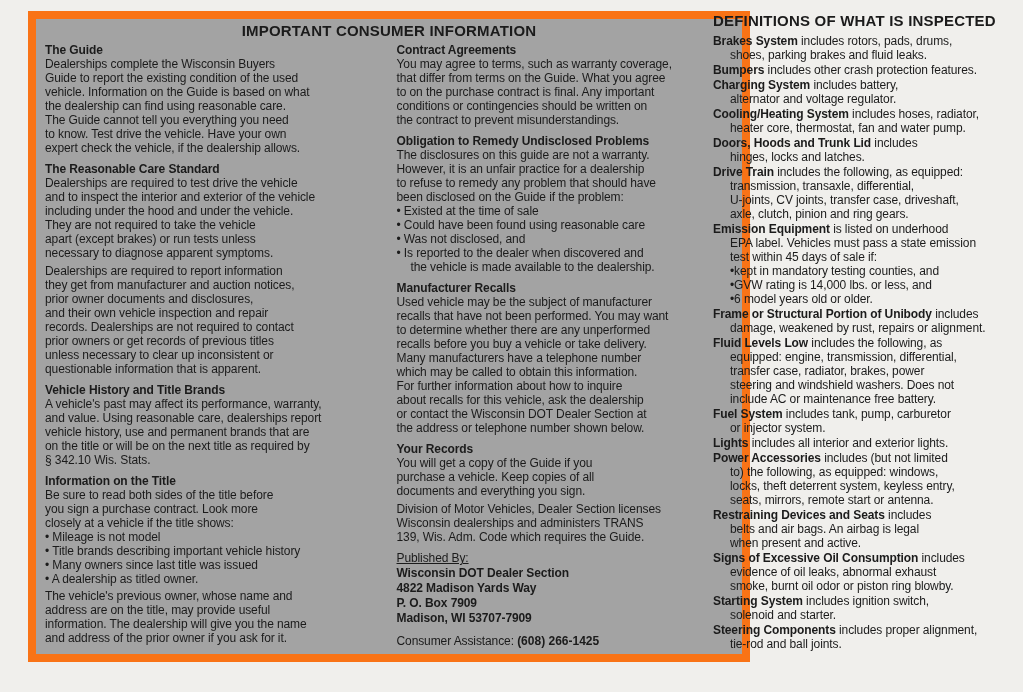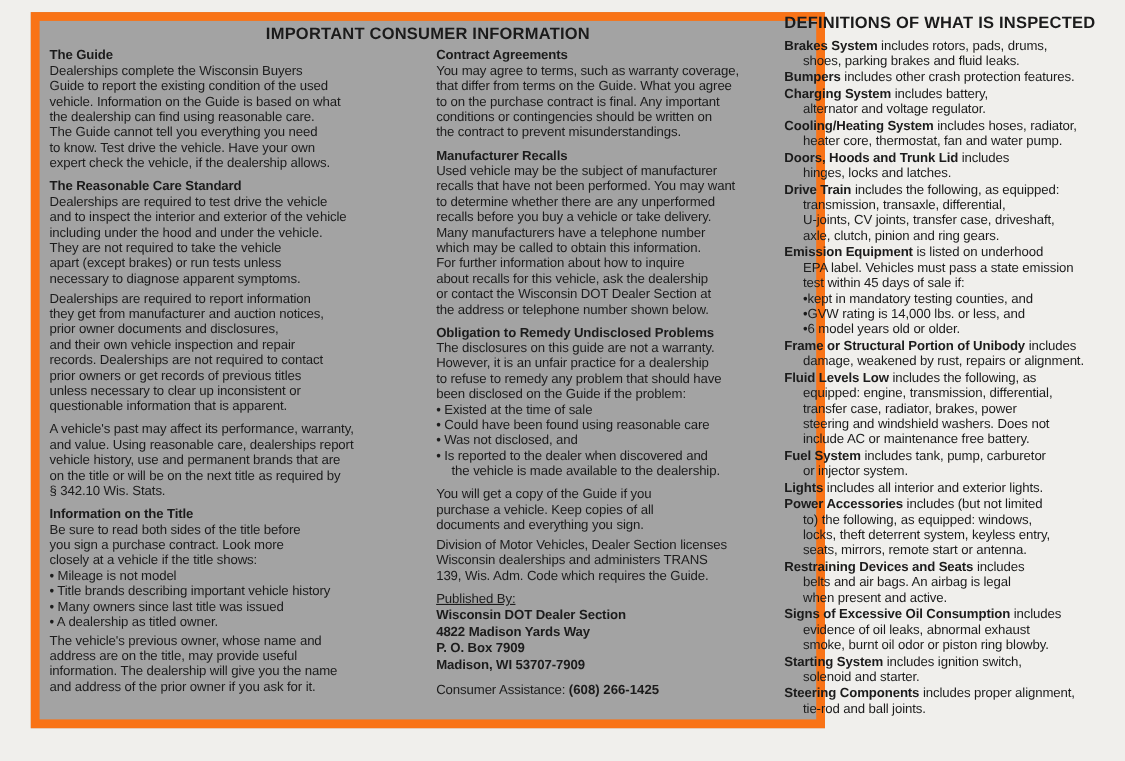--- a/index.html
+++ b/index.html
@@ -106,20 +106,21 @@
           <div class="p">Dealerships are required to report information
 they get from manufacturer and auction notices,
 prior owner documents and disclosures,
 and their own vehicle inspection and repair
 records. Dealerships are not required to contact
 prior owners or get records of previous titles
 unless necessary to clear up inconsistent or
 questionable information that is apparent.</div>
         </div>
         <div class="sec">
+          <div class="sec-h">Vehicle History and Title Brands</div>
           <div class="p">A vehicle's past may affect its performance, warranty,
 and value. Using reasonable care, dealerships report
 vehicle history, use and permanent brands that are
 on the title or will be on the next title as required by
 § 342.10 Wis. Stats.</div>
         </div>
         <div class="sec">
           <div class="sec-h">Information on the Title</div>
           <div class="p">Be sure to read both sides of the title before
 you sign a purchase contract. Look more
@@ -138,45 +139,46 @@
       <div class="col">
         <div class="sec">
           <div class="sec-h">Contract Agreements</div>
           <div class="p">You may agree to terms, such as warranty coverage,
 that differ from terms on the Guide. What you agree
 to on the purchase contract is final. Any important
 conditions or contingencies should be written on
 the contract to prevent misunderstandings.</div>
         </div>
         <div class="sec">
+          <div class="sec-h">Obligation to Remedy Undisclosed Problems</div>
+          <div class="p">The disclosures on this guide are not a warranty.
+However, it is an unfair practice for a dealership
+to refuse to remedy any problem that should have
+been disclosed on the Guide if the problem:</div>
+          <div class="bullet">Existed at the time of sale</div>
+          <div class="bullet">Could have been found using reasonable care</div>
+          <div class="bullet">Was not disclosed, and</div>
+          <div class="bullet">Is reported to the dealer when discovered and
+the vehicle is made available to the dealership.</div>
+        </div>
+        <div class="sec">
           <div class="sec-h">Manufacturer Recalls</div>
           <div class="p">Used vehicle may be the subject of manufacturer
 recalls that have not been performed. You may want
 to determine whether there are any unperformed
 recalls before you buy a vehicle or take delivery.
 Many manufacturers have a telephone number
 which may be called to obtain this information.
 For further information about how to inquire
 about recalls for this vehicle, ask the dealership
 or contact the Wisconsin DOT Dealer Section at
 the address or telephone number shown below.</div>
         </div>
         <div class="sec">
-          <div class="sec-h">Obligation to Remedy Undisclosed Problems</div>
-          <div class="p">The disclosures on this guide are not a warranty.
-However, it is an unfair practice for a dealership
-to refuse to remedy any problem that should have
-been disclosed on the Guide if the problem:</div>
-          <div class="bullet">Existed at the time of sale</div>
-          <div class="bullet">Could have been found using reasonable care</div>
-          <div class="bullet">Was not disclosed, and</div>
-          <div class="bullet">Is reported to the dealer when discovered and
-the vehicle is made available to the dealership.</div>
-        </div>
-        <div class="sec">
+          <div class="sec-h">Your Records</div>
           <div class="p">You will get a copy of the Guide if you
 purchase a vehicle. Keep copies of all
 documents and everything you sign.</div>
           <div class="p">Division of Motor Vehicles, Dealer Section licenses
 Wisconsin dealerships and administers TRANS
 139, Wis. Adm. Code which requires the Guide.</div>
         </div>
         <div class="sec">
           <div class="pub-label">Published By:</div>
           <div class="pub-line">Wisconsin DOT Dealer Section</div>

